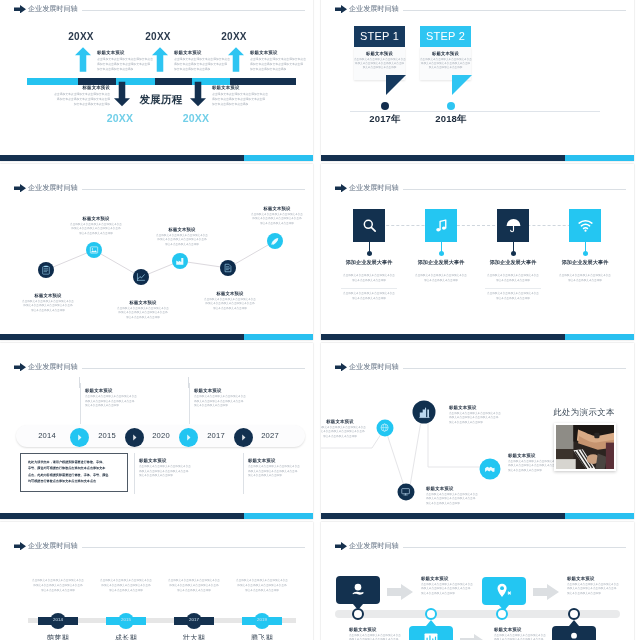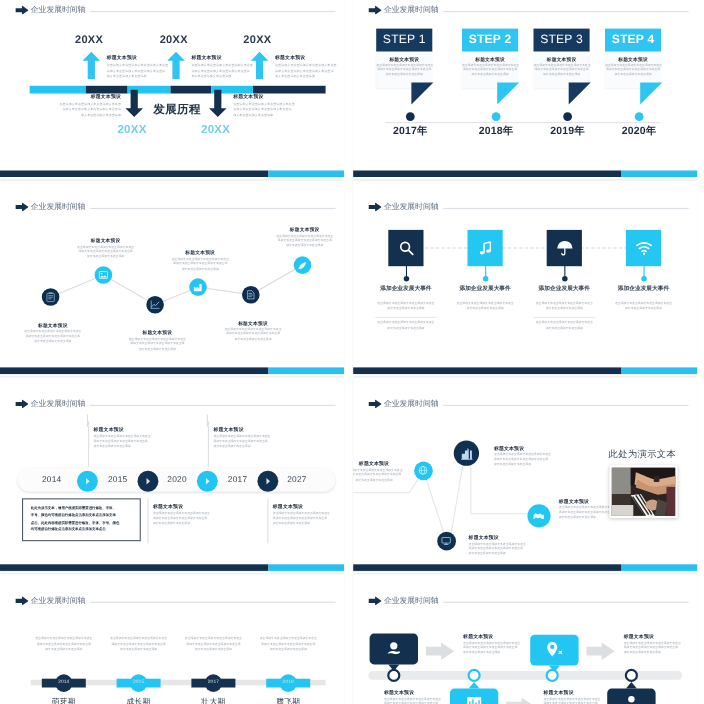--- a/index.html
+++ b/index.html
@@ -41,21 +41,21 @@
   .s1 .s1-dn .txtblk2{position:absolute;top:0px;width:56px;}
   .s1 .s1-dn.lft .txtblk2{left:-68px;text-align:right;}
   .s1 .s1-dn.rgt .txtblk2{left:14px;}
 
   
   .s2 .s2-axis{position:absolute;left:29px;top:126px;width:250px;height:1px;background:#dfe4ea;}
   .s2 .s2-card{position:absolute;top:41px;width:51px;}
   .s2 .s2-card .hd{height:21px;line-height:21px;text-align:center;font-size:11px;
                    color:#fff;letter-spacing:.2px;}
   .s2 .s2-card.navy .hd{background:#163a5f;}
-  .s2 .s2-card.cyan .hd{background:#2ec5f2;font-weight:bold;}
+  .s2 .s2-card.cyan .hd{background:#2ec5f2;}
   .s2 .s2-card .bd{position:relative;height:33px;background:#fafbfc;
                    box-shadow:0 1px 2px rgba(0,0,0,.10);padding-top:4px;box-sizing:border-box;}
   .s2 .s2-card .bd .cap{text-align:center;font-size:4.3px;margin-bottom:1.5px;}
   .s2 .s2-card .bd .tiny{text-align:center;font-size:2.6px;line-height:4.4px;}
   .s2 .s2-card .tri{position:absolute;left:32px;top:49px;width:0;height:0;
                     border-left:20px solid #163a5f;border-bottom:20px solid transparent;}
   .s2 .s2-card.cyan .tri{border-left-color:#2ec5f2;}
   .s2 .s2-card .dot{position:absolute;left:27px;top:76px;width:8px;height:8px;border-radius:50%;
                     background:#122d4d;}
   .s2 .s2-card.cyan .dot{background:#2ec5f2;}
@@ -276,21 +276,21 @@
     <div class="shead">
       <svg class="arw" viewBox="0 0 26 18">
         <path d="M0 5 H13 V0 L26 9 L13 18 V13 H0 Z" fill="#16314e"></path>
       </svg>
       <span class="ttl">企业发展时间轴</span>
       <span class="rule"></span>
     </div>
 
     <div class="s2-axis"></div>
 
-    <div class="s2-card navy" style="left:21px">
+    <div class="s2-card navy" style="left:33px">
       <div class="hd">STEP 1</div>
       <div class="bd">
         <div class="cap">标题文本预设</div>
         <div class="tiny ln">点击添加文本点击添加文本点击添加文本点击</div>
         <div class="tiny ln">添加文本点击添加文本点击添加文本点击添</div>
         <div class="tiny ln">加文本点击添加文本点击添加</div>
       </div>
       <div class="tri"></div>
       <div class="dot"></div>
       <div class="yr">2017年</div>
@@ -302,45 +302,21 @@
         <div class="cap">标题文本预设</div>
         <div class="tiny ln">点击添加文本点击添加文本点击添加文本点击</div>
         <div class="tiny ln">添加文本点击添加文本点击添加文本点击添</div>
         <div class="tiny ln">加文本点击添加文本点击添加</div>
       </div>
       <div class="tri"></div>
       <div class="dot"></div>
       <div class="yr">2018年</div>
     </div>
 
-    <div class="s2-card navy" style="left:164px">
-      <div class="hd">STEP 3</div>
-      <div class="bd">
-        <div class="cap">标题文本预设</div>
-        <div class="tiny ln">点击添加文本点击添加文本点击添加文本点击</div>
-        <div class="tiny ln">添加文本点击添加文本点击添加文本点击添</div>
-        <div class="tiny ln">加文本点击添加文本点击添加</div>
-      </div>
-      <div class="tri"></div>
-      <div class="dot"></div>
-      <div class="yr">2019年</div>
-    </div>
-
-    <div class="s2-card cyan" style="left:229px">
-      <div class="hd">STEP 4</div>
-      <div class="bd">
-        <div class="cap">标题文本预设</div>
-        <div class="tiny ln">点击添加文本点击添加文本点击添加文本点击</div>
-        <div class="tiny ln">添加文本点击添加文本点击添加文本点击添</div>
-        <div class="tiny ln">加文本点击添加文本点击添加</div>
-      </div>
-      <div class="tri"></div>
-      <div class="dot"></div>
-      <div class="yr">2020年</div>
-    </div>
+
 
     <div class="sfoot">
       <i class="d"></i>
       <i class="c"></i>
     </div>
   </div>
 
   <div class="slide s3" style="left:0px;top:164px;">
     <div class="shead">
       <svg class="arw" viewBox="0 0 26 18">

